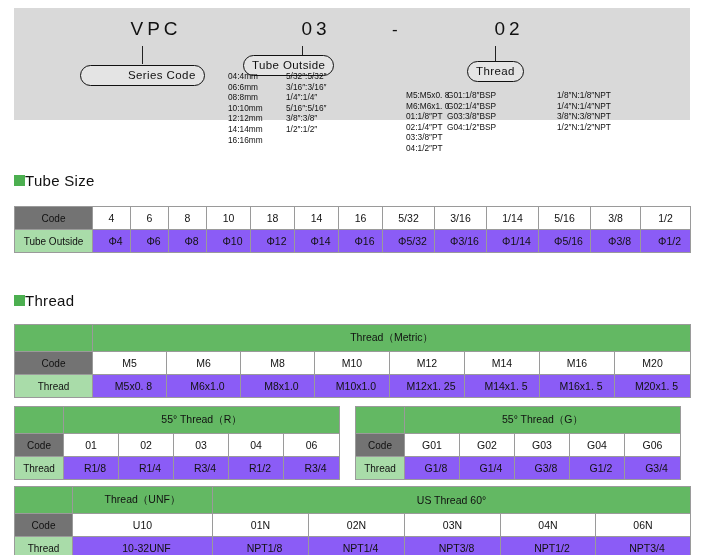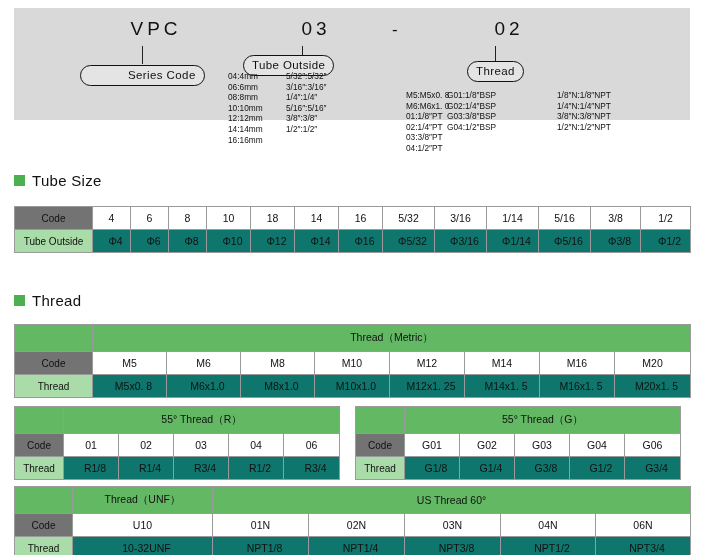--- a/index.html
+++ b/index.html
@@ -26,40 +26,40 @@
   .bubble{
     position:absolute;border:1.4px solid #111;border-radius:11px;
     background:#e4e4e4;height:19px;line-height:19px;text-align:center;
     font-size:11.5px;letter-spacing:.4px;color:#111;white-space:nowrap;
     padding:0 8px;
   }
 
   .lst{position:absolute;font-size:8.3px;line-height:10.6px;color:#111;white-space:pre;}
 
   
-  .sec{position:absolute;left:14px;display:flex;align-items:center;gap:7px;}
+  .sec{position:absolute;left:14px;display:flex;align-items:center;gap:0;}
   .sec .sq{width:11px;height:11px;background:#4caf50;display:block;}
   .sec .txt{font-size:15px;color:#111;letter-spacing:.3px;}
 
   
   table{
     position:absolute;border-collapse:collapse;table-layout:fixed;
     background:#fff;
   }
   td{
     border:1px solid #9a9a9a;
     text-align:center;vertical-align:middle;
     font-size:10.5px;color:#111;white-space:nowrap;
     padding:0;height:22px;
   }
   td.hd{background:#63b863;height:26px;font-size:10.5px;}
   td.hdblank{background:#63b863;}
   td.code{background:#ffffff;}
   td.lbl-w{background:#737373;font-size:10px;}
-  td.val{background:#0f766e;padding-left:8px;}
+  td.val{background:#8b5cf6;padding-left:8px;}
   td.lbl-g{background:#a9dca9;font-size:10px;}
 </style>
 </head>
 <body>
 
 <div class="page">
 
   <div class="codepanel">
 
     <div class="code-seg" style="left:62px;top:10px;width:160px;">VPC</div>

